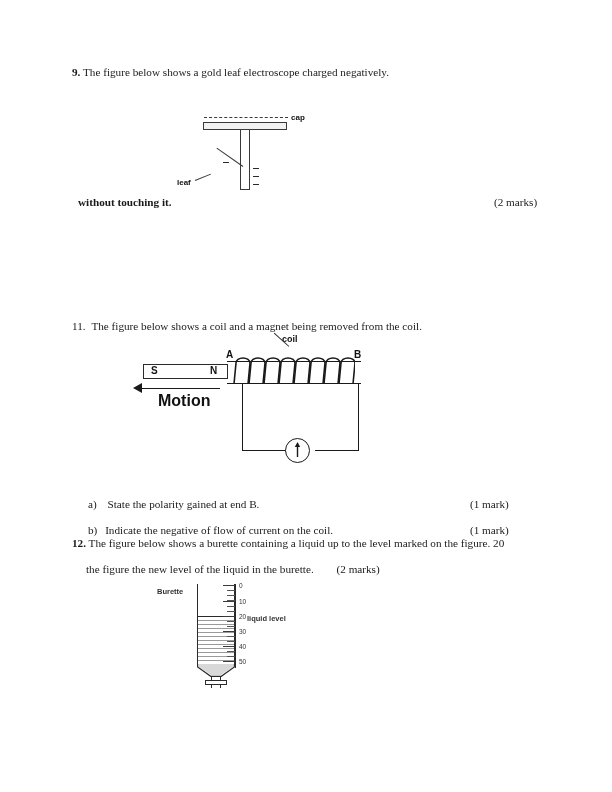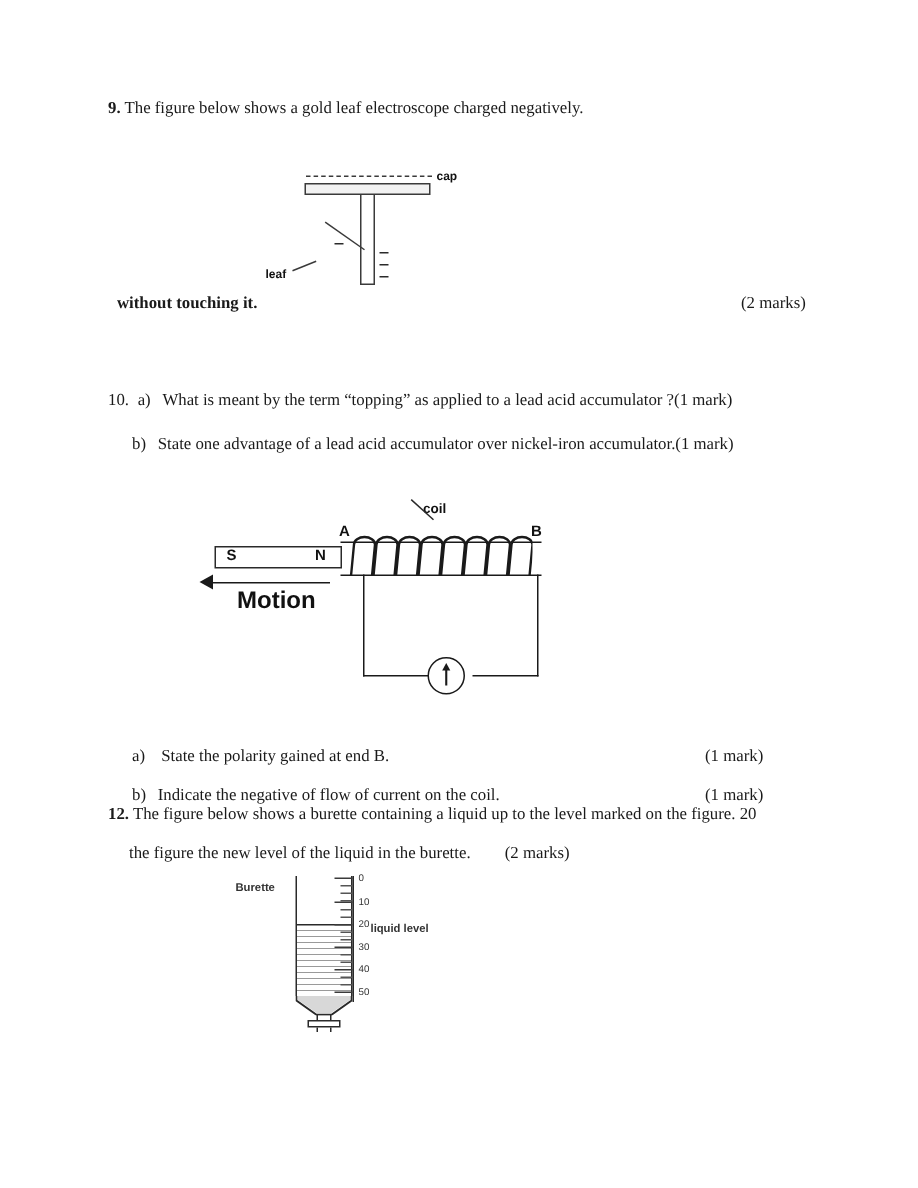--- a/index.html
+++ b/index.html
@@ -393,31 +393,26 @@
     <div class="es-label-leaf">leaf</div>
     <div class="es-minus" style="left:68px; top:58px;"></div>
     <div class="es-minus" style="left:68px; top:66px;"></div>
     <div class="es-minus" style="left:68px; top:74px;"></div>
     <div class="es-minus" style="left:38px; top:52px;"></div>
   </div>
 
   <div class="qtext" style="left:78px; top:196px;font-weight:bold;">without touching it.</div>
   <div class="marks-right" style="left:494px; top:196px;">(2 marks)</div>
 
-  <div class="qtext" style="left:72px; top:261px; width:470px;">
-    <span>10.</span>
-    <span style="margin-left:3px;">a)</span>
-    <span style="margin-left:5px;">What is meant by the term “topping” as applied to a lead acid accumulator ?</span><span>(1 mark)</span>
-  </div>
-
-  <div class="qtext" style="left:88px; top:290px; width:460px;">
-    <span>b)</span>
-    <span style="margin-left:5px;">State one advantage of a lead acid accumulator over nickel-iron accumulator.</span><span>(1 mark)</span>
-  </div>
-
+
+
+  <div class="qtext" style="left:72px; top:320px; width:470px;">
+    <span>11.</span>
+    <span style="margin-left:3px;">The figure below shows a coil and a magnet being removed from the coil.</span>
+  </div>
 
   <div id="fig-coil">
     <div class="cl-label-coil">coil</div>
     <div class="cl-leader"></div>
 
     <div class="cl-letter a">A</div>
     <div class="cl-letter b">B</div>
 
     <div class="cl-rail top"></div>
     <div class="cl-rail bottom"></div>

